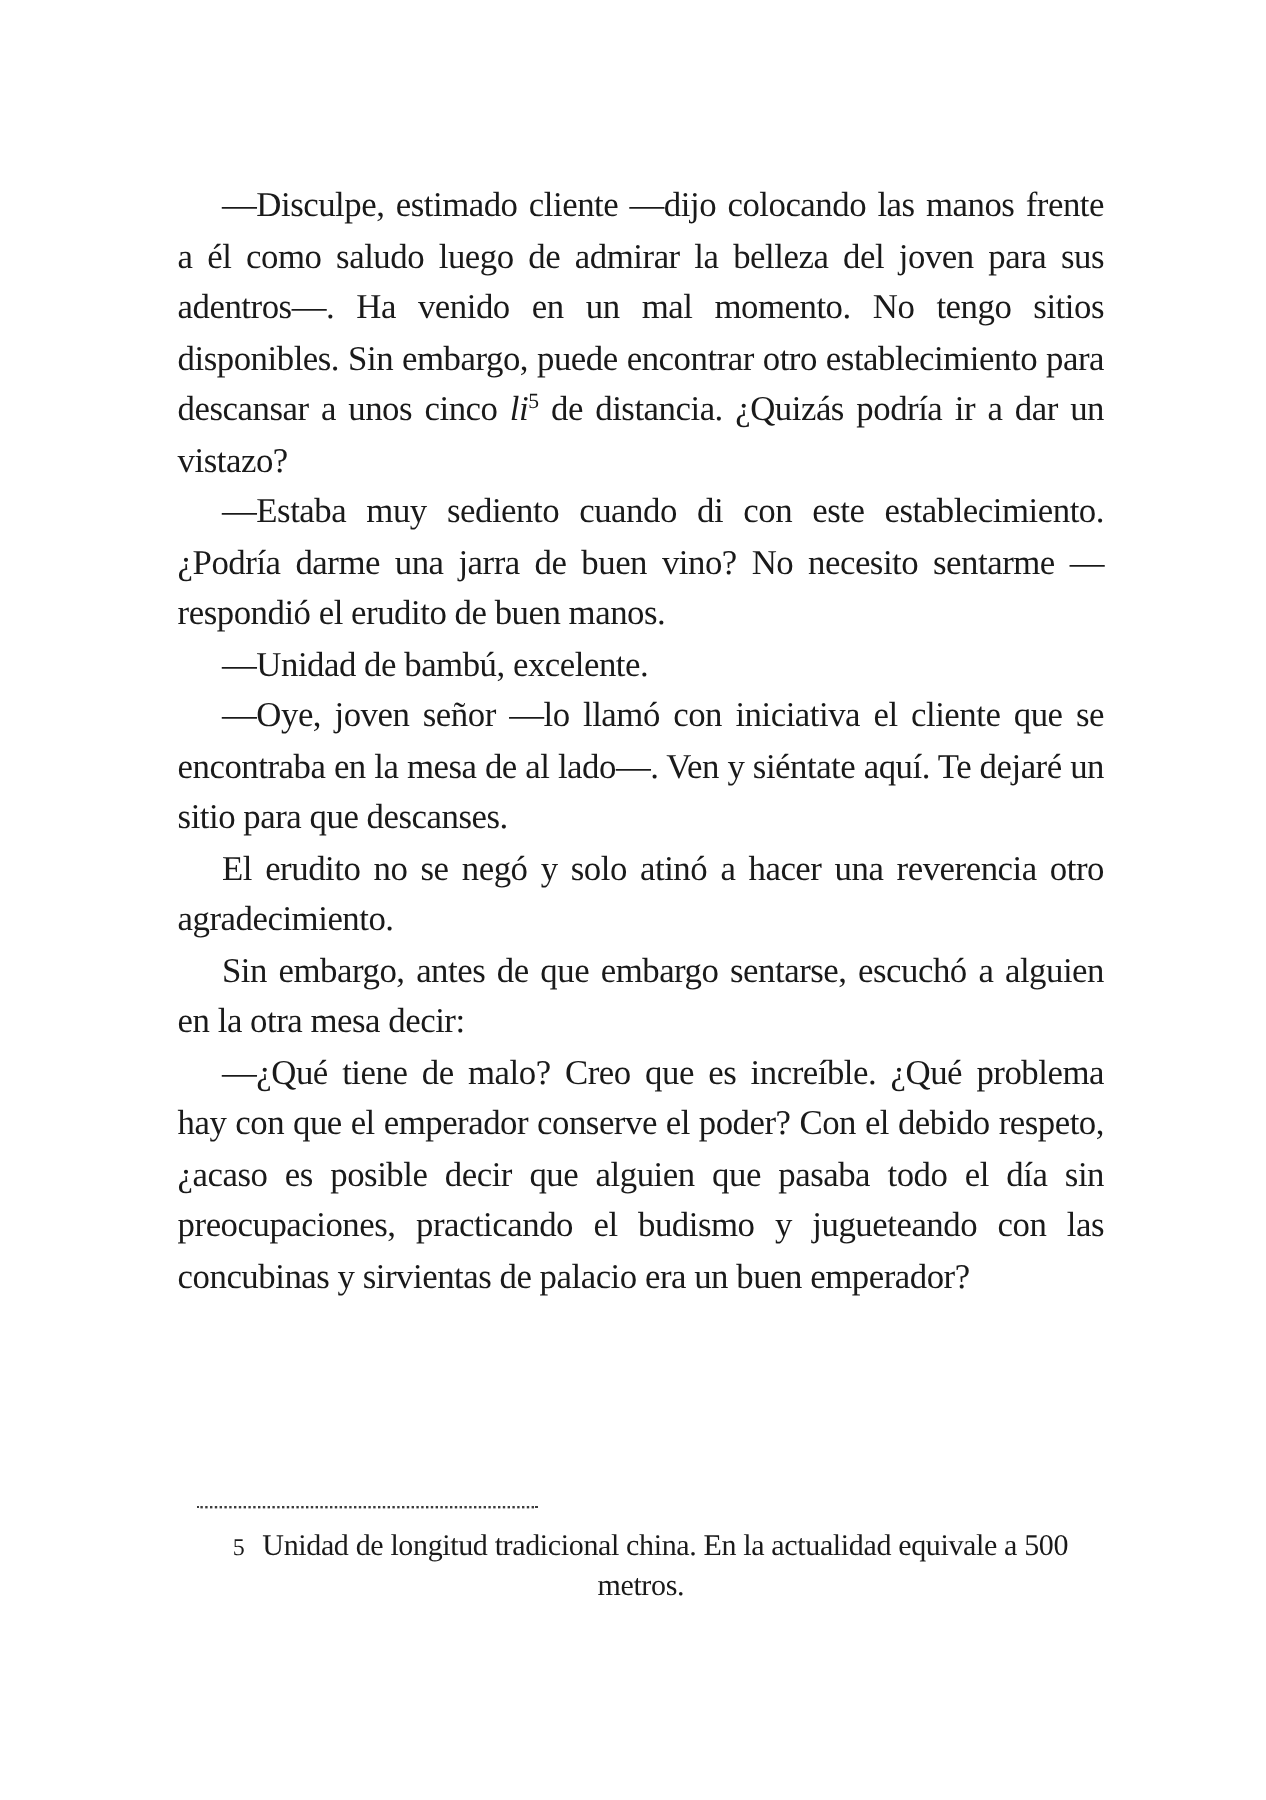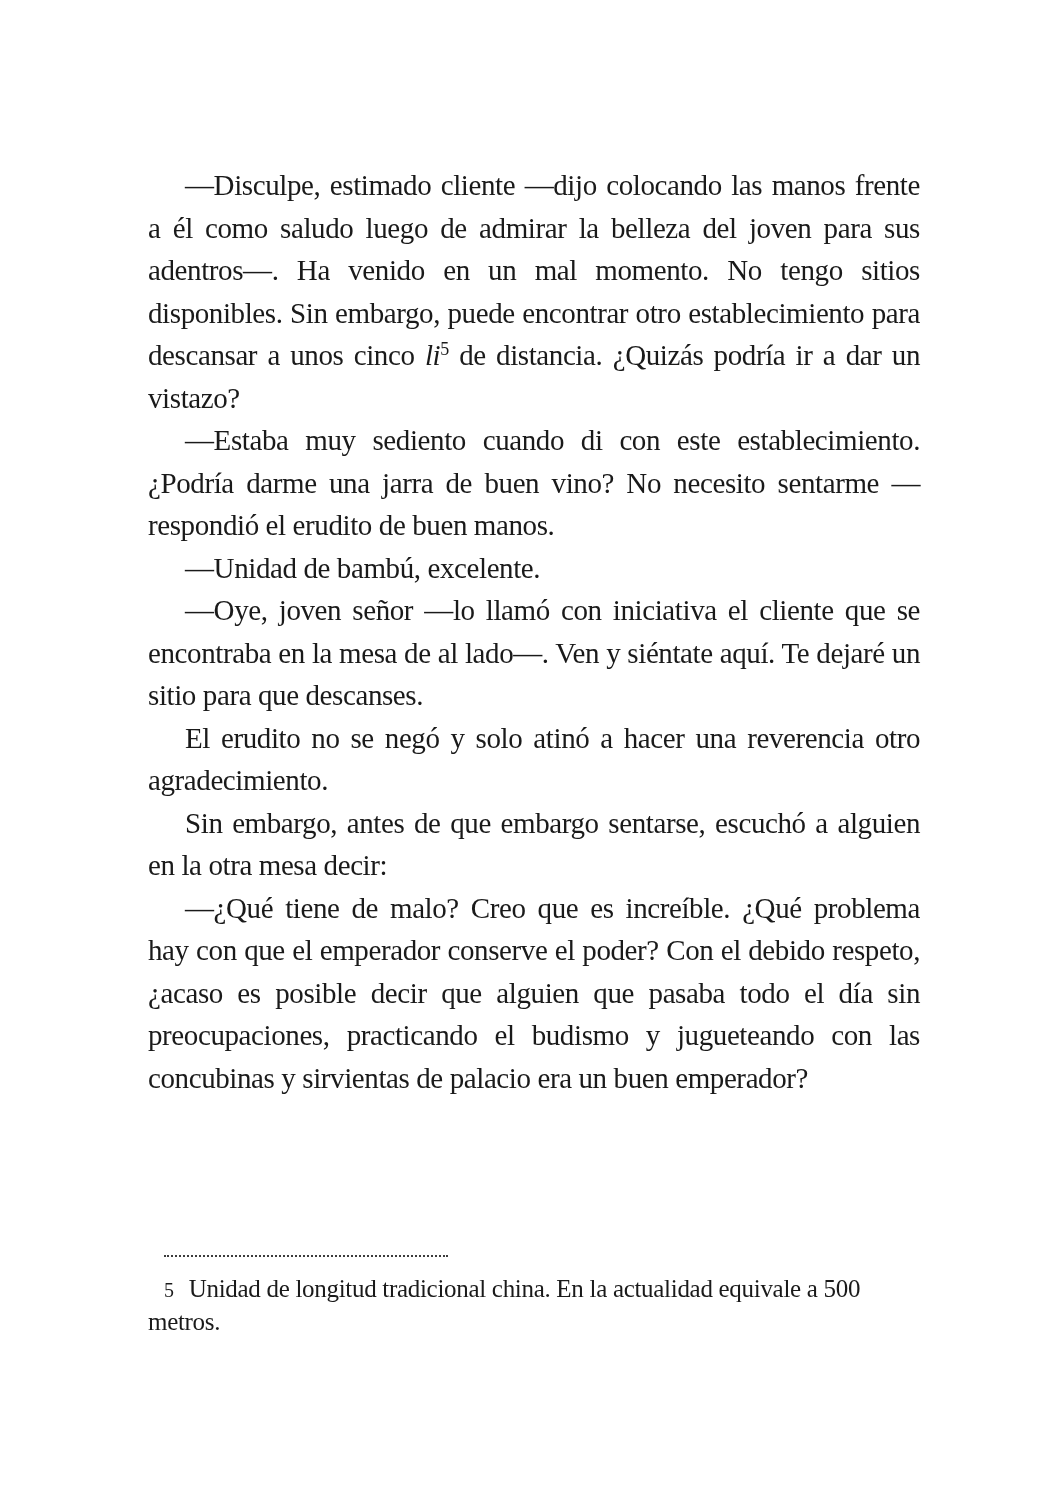--- a/index.html
+++ b/index.html
@@ -19,21 +19,20 @@
     position: absolute;
     left: 148px;
     top: 150px;
     width: 772px;
     font-size: 29px;
     line-height: 42.5px;
     letter-spacing: -0.4px;
     text-align: justify;
     color: #1a1a1a;
     hyphens: auto;
-    margin-top: 14px;
     -webkit-hyphens: auto;
   }
   .para {
     margin: 0;
     padding: 0;
     text-indent: 37px;
   }
   .italic-term {
     font-style: italic;
   }
@@ -53,21 +52,21 @@
     width: 284px;
     height: 0;
     margin-left: 16px;
     border-top: 2px dotted #3c3c3c;
   }
   .footnote-line {
     margin: 16px 0 0 0;
     font-size: 25px;
     line-height: 32px;
     letter-spacing: -0.3px;
-    text-align: left;
+    text-align: center;
   }
   .footnote-marker {
     font-size: 20px;
     margin-left: 16px;
     margin-right: 15px;
   }
 </style>
 </head>
 <body>
 

